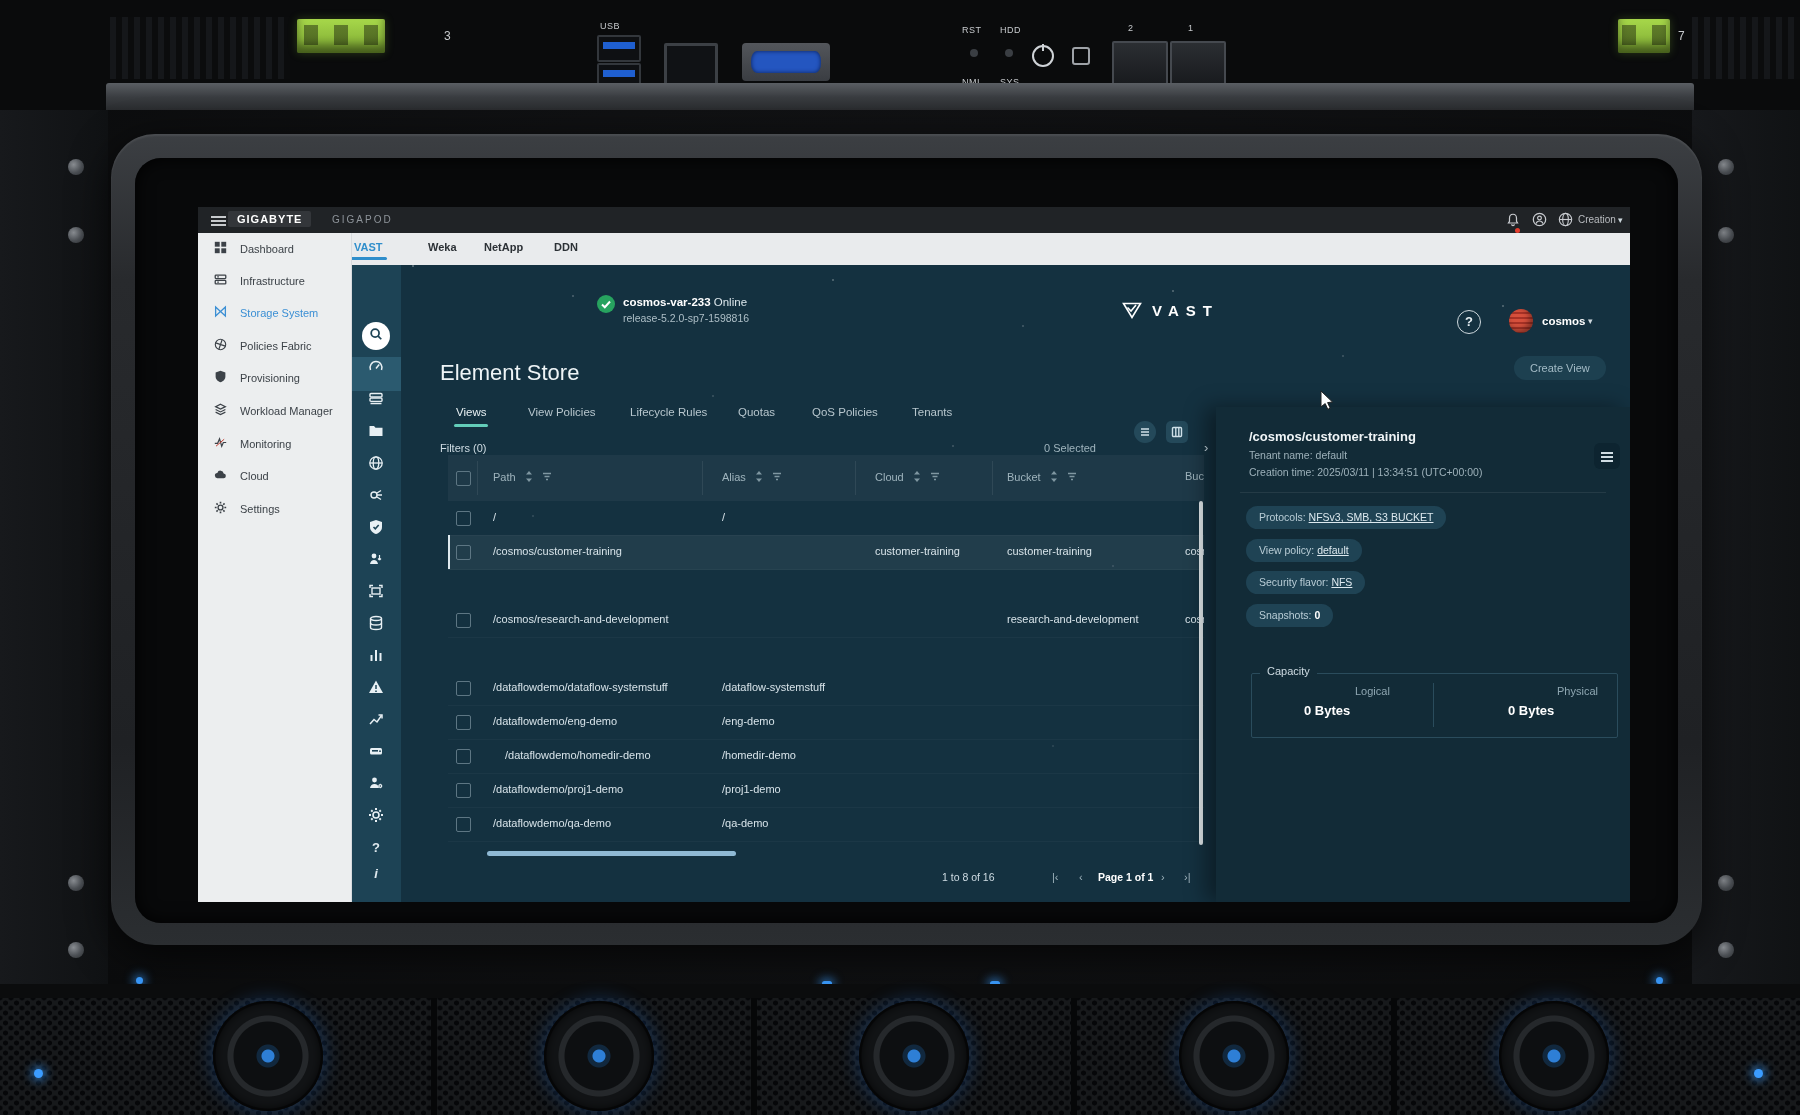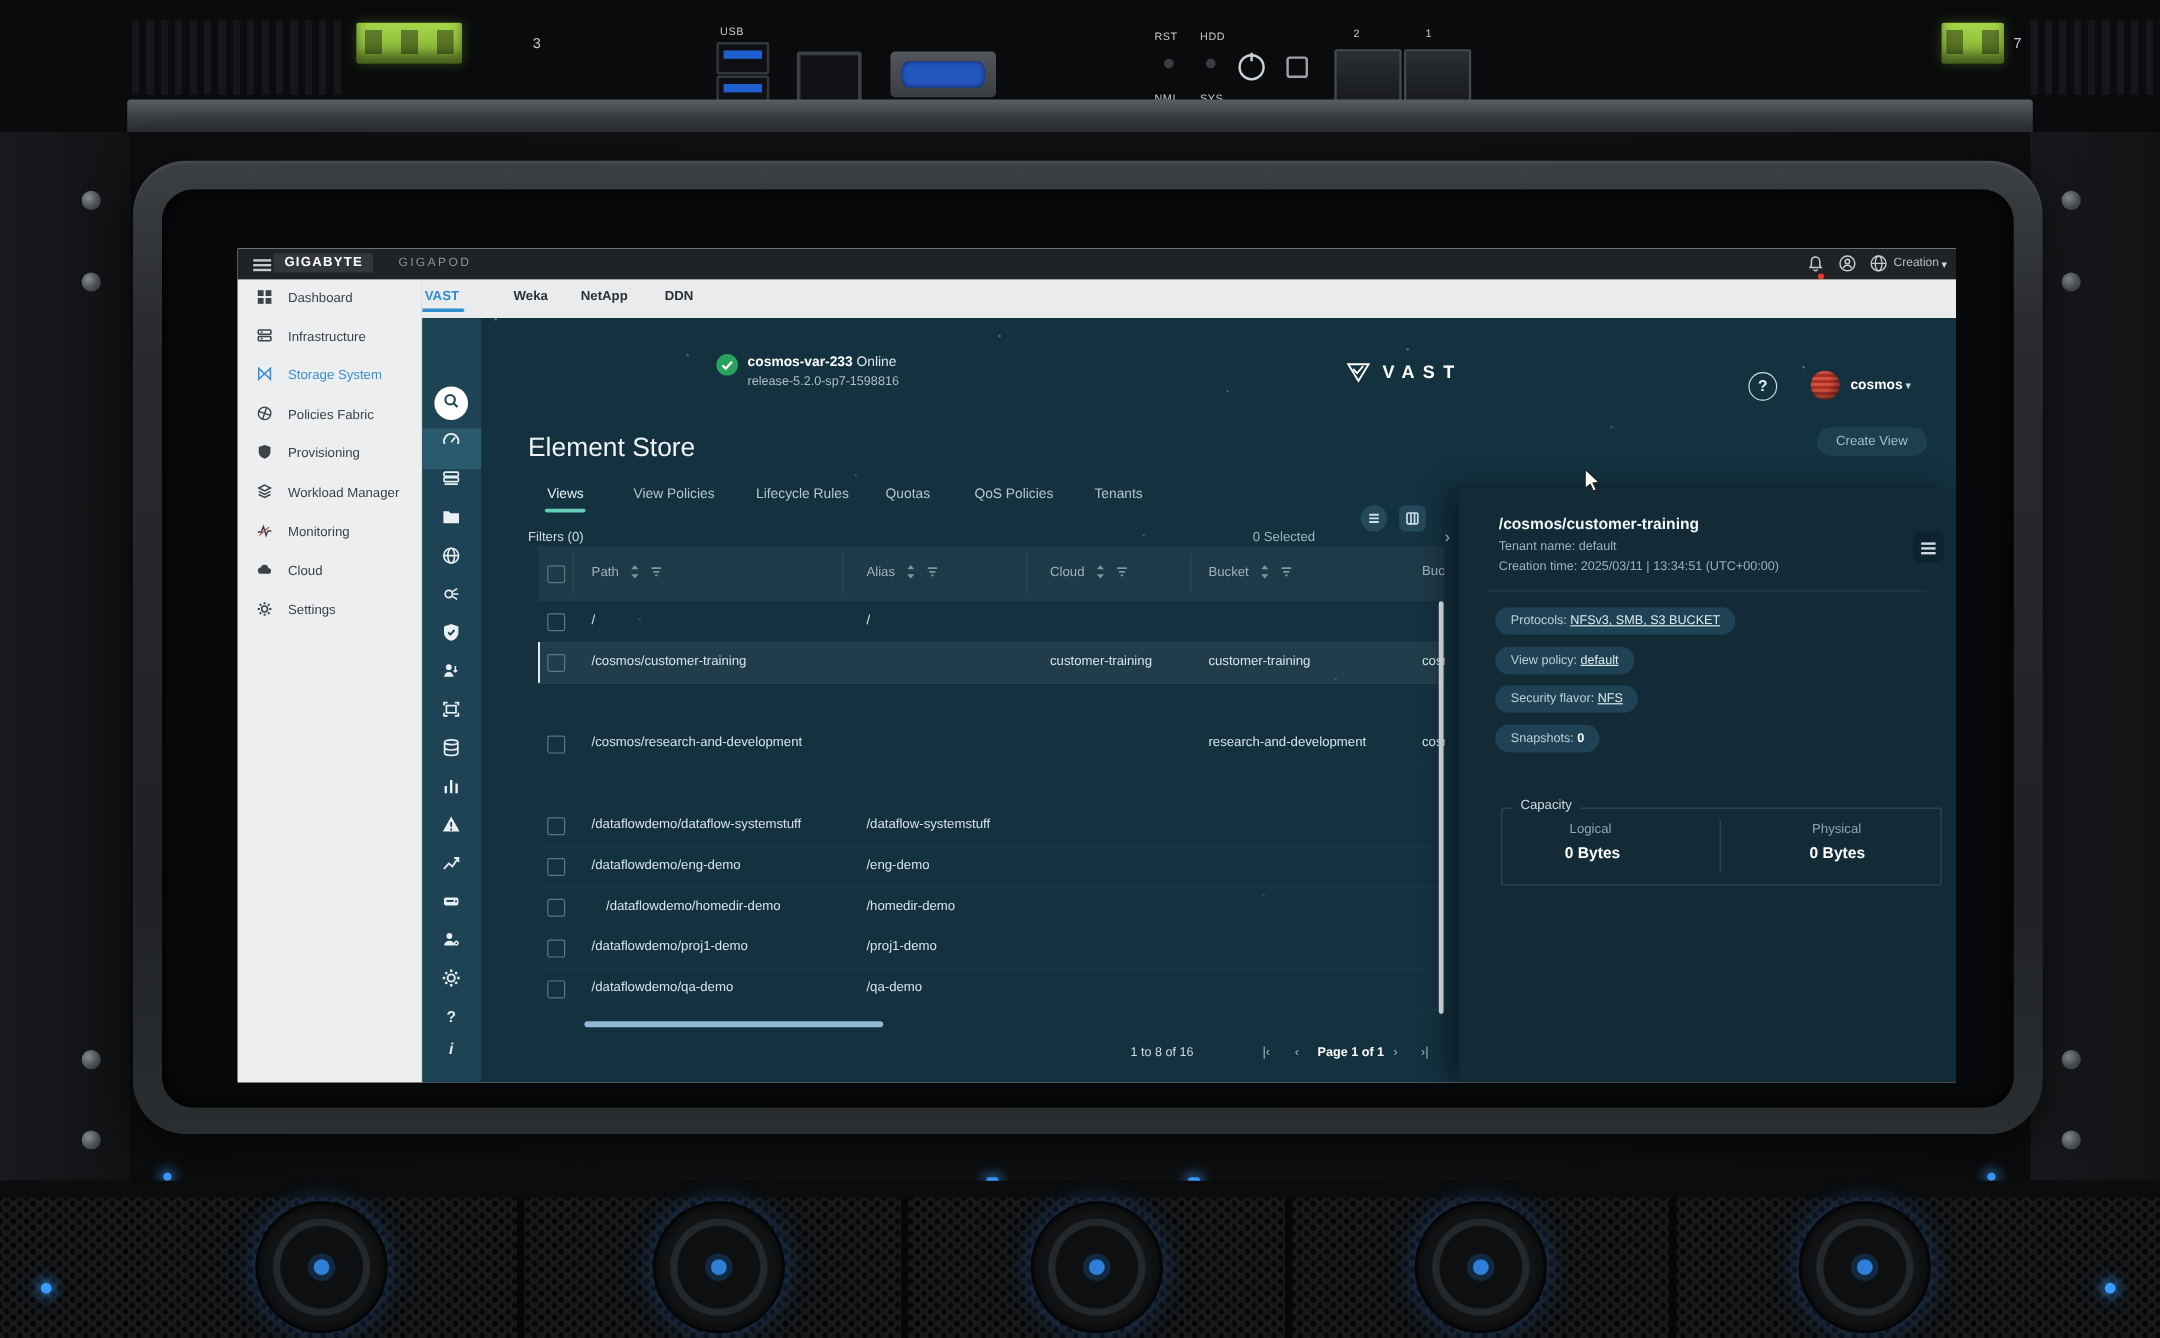--- a/index.html
+++ b/index.html
@@ -121,21 +121,21 @@
   .dmenu i:before,.dmenu i:after{content:"";left:0;}
   .dmenu i:before{top:4px}.dmenu i:after{top:8px}
   .ddiv{position:absolute;left:24px;right:24px;top:85px;height:1px;background:rgba(255,255,255,.08);}
   .pill{position:absolute;left:30px;height:23px;line-height:23px;background:#1f4354;border-radius:12px;
         padding:0 13px;font-size:10.5px;color:#b9cdd6;}
   .pill .val{color:#dde9ef;text-decoration:underline;cursor:pointer;}
   .pill .val.nolink{text-decoration:none;font-weight:bold;color:#fff;cursor:default;}
   .capbox{position:absolute;left:35px;top:266px;width:365px;height:63px;border:1px solid #2a4c5c;border-radius:2px;}
   .caplegend{position:absolute;left:44px;top:258px;background:#122b37;padding:0 7px;font-size:11px;color:#cfdce3;}
   .capdiv{position:absolute;left:217px;top:276px;height:44px;width:1px;background:#2a4c5c;}
-  .caplab{position:absolute;top:278px;font-size:11px;color:#8fa7b2;}
+  .caplab{position:absolute;top:278px;font-size:11px;color:#8fa7b2;margin-left:47px;}
   .capval{position:absolute;top:296px;font-size:13px;font-weight:bold;color:#fff;}
   
   .hw-bottom{position:absolute;left:0;top:984px;width:1800px;height:131px;background:#0b0c0d;}
   .mesh{position:absolute;left:0;top:14px;width:1800px;height:117px;background-color:#17191b;
         background-image:radial-gradient(circle,#060709 2.2px,transparent 2.8px),radial-gradient(circle,#060709 2.2px,transparent 2.8px);
         background-size:11px 10px;background-position:0 0,5.5px 5px;}
   .bayline{position:absolute;top:14px;width:6px;height:117px;background:#060708;}
   .fan{position:absolute;width:110px;height:110px;border-radius:50%;
        background:radial-gradient(circle,#2e7fd6 0 6px,#11283e 7px 11px,#0d0f11 12px 34px,#25282b 35px 40px,#121416 41px 52px,#0a0b0c 53px);
        box-shadow:0 0 18px 3px rgba(40,110,200,.3),inset 0 0 12px #000;}

